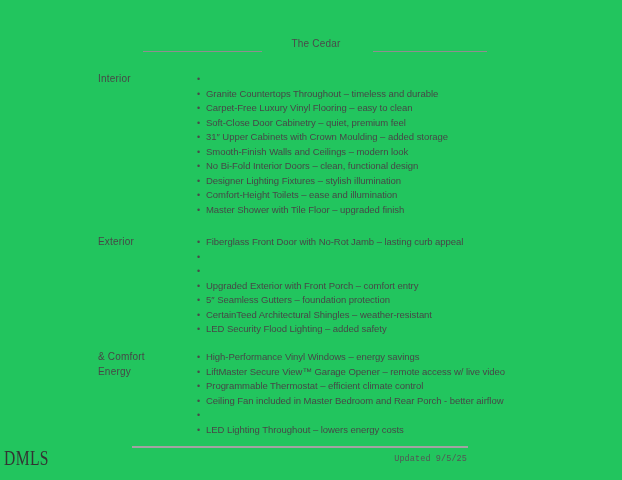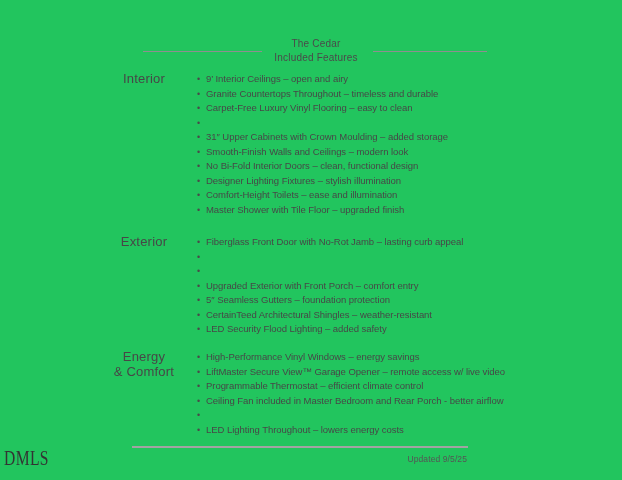--- a/index.html
+++ b/index.html
@@ -37,22 +37,21 @@
   .header-line.right { left: 373px; width: 114px; }
   
   .section { position: absolute; left: 0; right: 0; }
   .section-0 { top: 72px;  }
   .section-1 { top: 235px; }
   .section-2 { top: 350px; }
   .section-label {
     position: absolute;
     left: 98px;
     width: 92px;
-    text-align: center;
-    font-size: 13px;
+    font-size: 10px;
     line-height: 14.55px;
     color: #474747;
     letter-spacing: 0.2px;
   }
   .items {
     position: absolute;
     left: 197px;
     top: 0;
   }
   .feature-row {
@@ -83,20 +82,21 @@
   }
   .updated {
     position: absolute;
     left: 347px;
     top: 454px;
     width: 120px;
     text-align: right;
     font-size: 8.5px;
     color: #555555;
     letter-spacing: 0.1px;
+    font-family: Liberation Mono, monospace;
   }
   .watermark {
     position: absolute;
     left: 4px;
     top: 447px;
     font-family: "Liberation Serif", serif;
     font-size: 20px;
     color: #333333;
     transform: scaleX(0.78);
     transform-origin: left top;
@@ -105,45 +105,44 @@
 </style>
 </head>
 <body>
 
 <div class="page">
 
   <div class="header">
     <div class="header-line left"></div>
     <div class="header-titles">
       <div>The Cedar</div>
-      <div>Included Features</div>
     </div>
     <div class="header-line right"></div>
   </div>
 
   <div id="sections">
       <div class="section section-0">
         <div class="section-label">
           <div>Interior</div>
         </div>
         <div class="items">
           <div class="feature-row">
             <span class="bullet">•</span>
-            <span class="feature-text">9’ Interior Ceilings – open and airy</span>
           </div>
           <div class="feature-row">
             <span class="bullet">•</span>
             <span class="feature-text">Granite Countertops Throughout – timeless and durable</span>
           </div>
           <div class="feature-row">
             <span class="bullet">•</span>
             <span class="feature-text">Carpet-Free Luxury Vinyl Flooring – easy to clean</span>
           </div>
           <div class="feature-row">
             <span class="bullet">•</span>
+            <span class="feature-text">Soft-Close Door Cabinetry – quiet, premium feel</span>
           </div>
           <div class="feature-row">
             <span class="bullet">•</span>
             <span class="feature-text">31″ Upper Cabinets with Crown Moulding – added storage</span>
           </div>
           <div class="feature-row">
             <span class="bullet">•</span>
             <span class="feature-text">Smooth-Finish Walls and Ceilings – modern look</span>
           </div>
           <div class="feature-row">
@@ -192,22 +191,22 @@
             <span class="feature-text">CertainTeed Architectural Shingles – weather-resistant</span>
           </div>
           <div class="feature-row">
             <span class="bullet">•</span>
             <span class="feature-text">LED Security Flood Lighting – added safety</span>
           </div>
         </div>
       </div>
       <div class="section section-2">
         <div class="section-label">
+          <div>&amp; Comfort</div>
           <div>Energy</div>
-          <div>&amp; Comfort</div>
         </div>
         <div class="items">
           <div class="feature-row">
             <span class="bullet">•</span>
             <span class="feature-text">High-Performance Vinyl Windows – energy savings</span>
           </div>
           <div class="feature-row">
             <span class="bullet">•</span>
             <span class="feature-text">LiftMaster Secure View™ Garage Opener – remote access w/ live video</span>
           </div>

